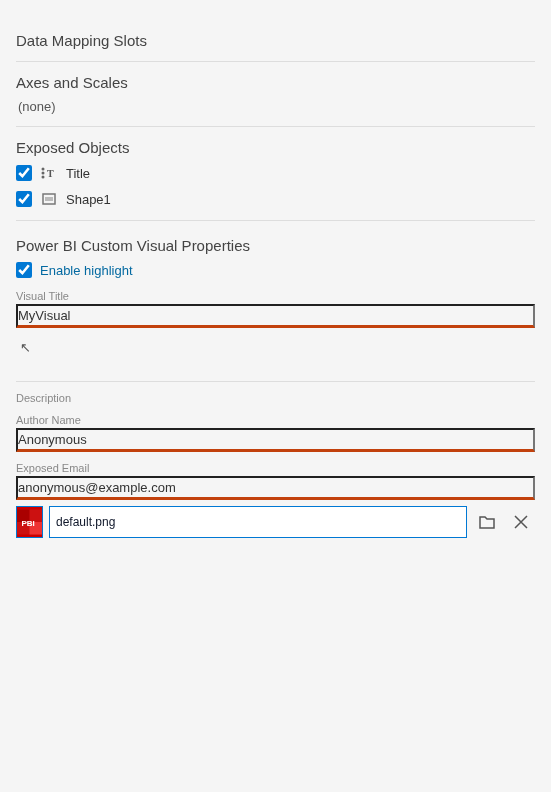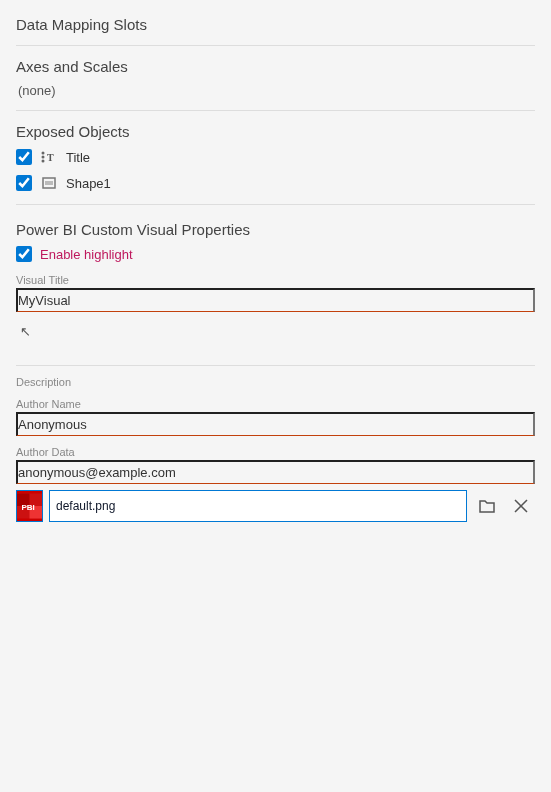--- a/index.html
+++ b/index.html
@@ -12,21 +12,21 @@
       width: 551px;
       min-height: 792px;
       background: #f5f5f5;
       font-family: 'Segoe UI', Arial, sans-serif;
       font-size: 13px;
       color: #333;
     }
 
     .panel {
       background: #f5f5f5;
-      padding: 16px 16px 20px 16px;
+      padding: 32px 16px 20px 16px;
       width: 100%;
     }
 
     .section-title {
       font-size: 15px;
       font-weight: 400;
       color: #444;
       margin-bottom: 8px;
       margin-top: 16px;
     }
@@ -85,21 +85,21 @@
       font-size: 11px;
       color: #888;
       margin-bottom: 2px;
       margin-top: 10px;
     }
 
     .field-value {
       font-size: 13px;
       color: #333;
       padding: 2px 0;
-      border-bottom: 1px solid #c2410c;
+      border-bottom: 3px solid #c2410c;
       min-height: 24px;
       display: block;
       width: 100%;
       background: transparent;
     }
 
     .pbi-section {
       margin-top: 16px;
     }
 
@@ -112,21 +112,21 @@
 
     .highlight-checkbox-row input[type="checkbox"] {
       width: 16px;
       height: 16px;
       accent-color: #0078d4;
       cursor: pointer;
     }
 
     .highlight-label {
       font-size: 13px;
-      color: #be185d;
+      color: #0369a1;
     }
 
     .icon-field-row {
       display: flex;
       align-items: center;
       gap: 6px;
       margin-top: 6px;
     }
 
     .icon-thumbnail {
@@ -239,21 +239,21 @@
       </div>
       <div class="field-label">Description</div>
     </div>
 
     <div class="field-group">
       <div class="field-label">Author Name</div>
       <input type="text" class="field-value" value="Anonymous" style="">
     </div>
 
     <div class="field-group">
-      <div class="field-label">Author Data</div>
+      <div class="field-label">Exposed Email</div>
       <input type="text" class="field-value" value="anonymous@example.com" style="">
     </div>
 
     <div class="field-group">
       <div class="icon-field-row">
 
         <div class="icon-thumbnail">
           <svg width="28" height="28" viewBox="0 0 28 28">
             <rect x="0" y="0" width="28" height="28" fill="#cc1111"></rect>
             <rect x="0" y="0" width="14" height="14" fill="#aa0000"></rect>

